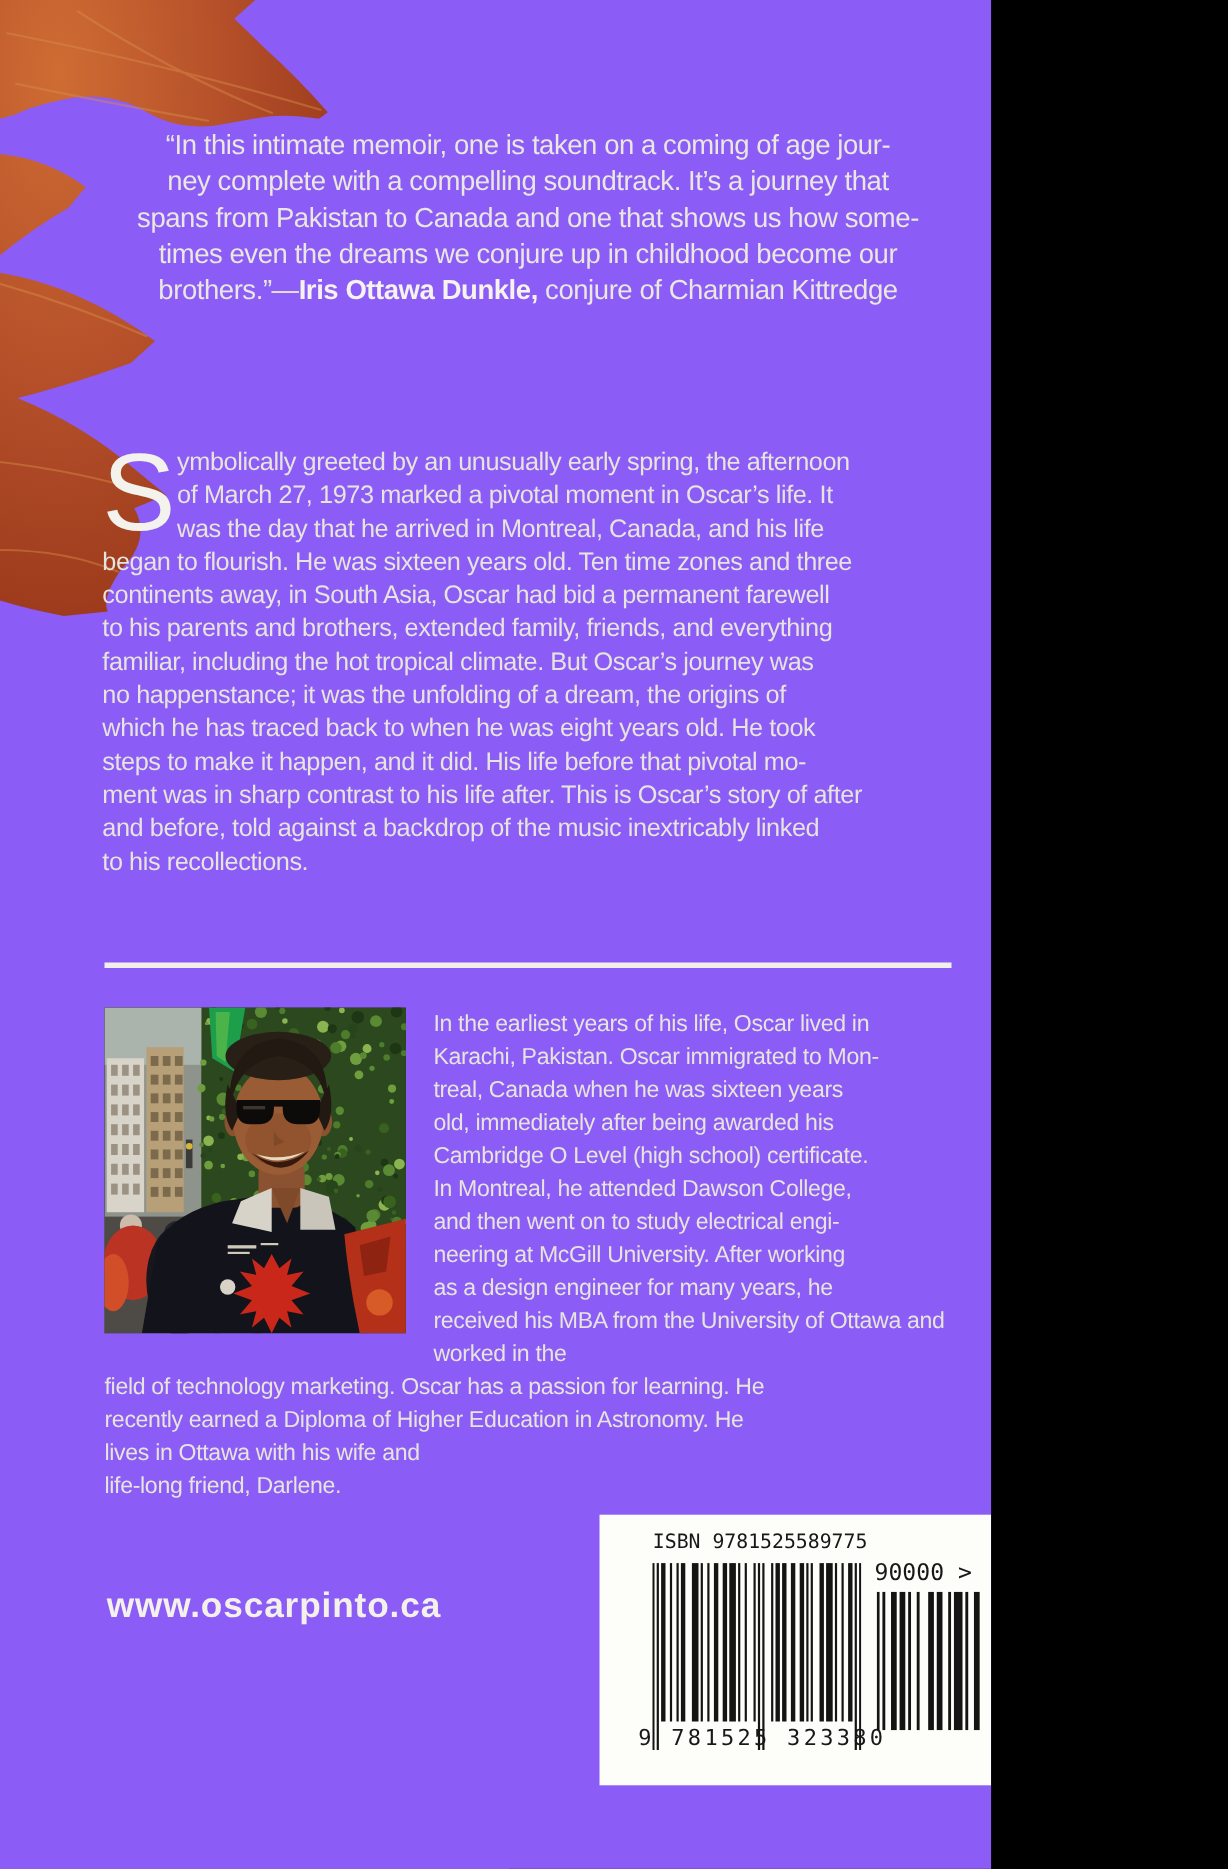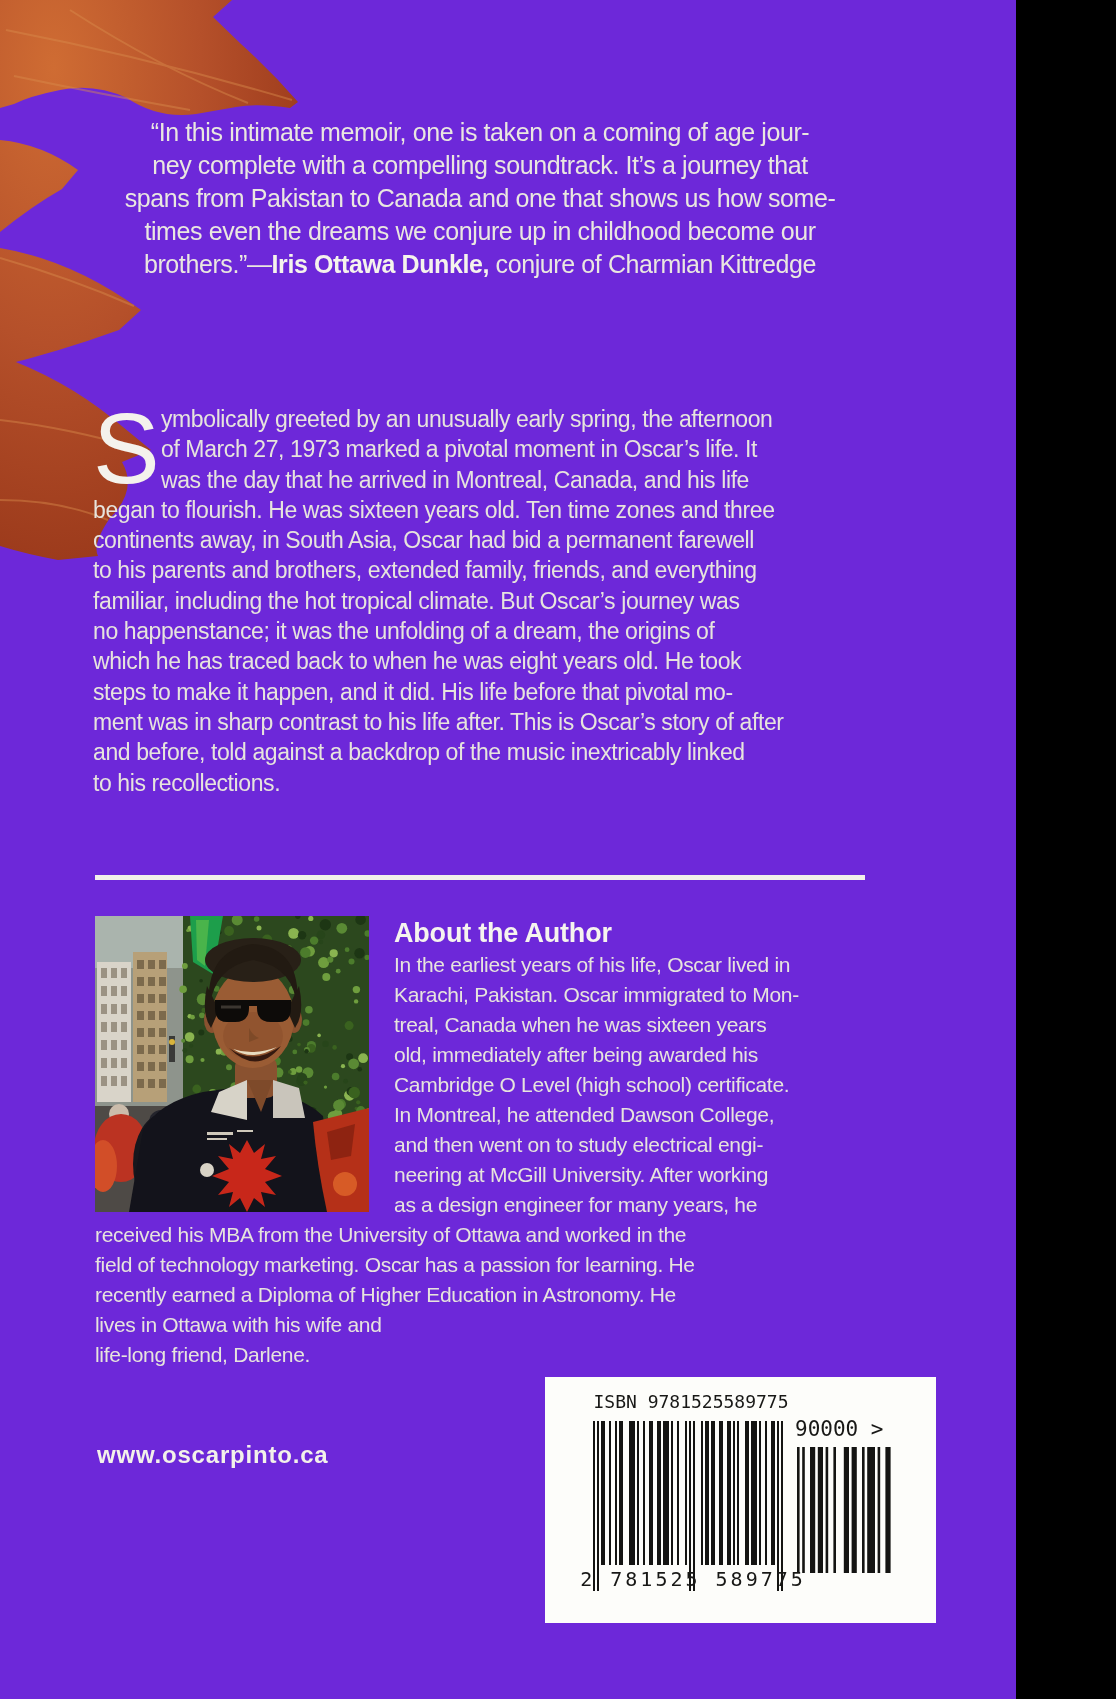--- a/index.html
+++ b/index.html
@@ -1,18 +1,18 @@
 <!DOCTYPE html>
 <html><head>
 <meta charset="utf-8">
 <style>
   html,body { margin:0; padding:0; background:#000; }
   .cover {
-    position:relative; width:1016px; height:1699px; overflow:hidden;
-    background:#6d28d9; color:#e8e5de;
+    position:relative; width:901px; height:1699px; overflow:hidden;
+    background:#8b5cf6; color:#e8e5de;
     font-family:"Liberation Sans", sans-serif;
   }
   .pre { white-space:pre-line; }
 
   .leaf { position:absolute; left:0; top:0; }
 
   .quote {
     position:absolute; left:93px; top:116px; width:774px;
     text-align:center; font-size:25px; line-height:33px; letter-spacing:-0.4px;
     color:#eae7e0;
@@ -33,21 +33,21 @@
 
   .about {
     position:absolute; left:95px; top:916px; width:781px;
     font-size:21px; line-height:30px; letter-spacing:-0.3px; color:#e7e4dd;
   }
   .photo { float:left; width:274px; height:296px; margin:0 25px 6px 0; display:block; background:#223318; }
   .about-head { font-size:27px; font-weight:bold; line-height:34px; letter-spacing:-0.2px; color:#f6f4ee; }
 
   .website {
     position:absolute; left:97px; top:1441px;
-    font-size:24px; font-weight:bold; letter-spacing:0.8px; color:#f3f1ea;
+    font-size:32px; font-weight:bold; letter-spacing:0.8px; color:#f3f1ea;
   }
 
   .barcode { position:absolute; left:545px; top:1377px; width:391px; height:246px; background:#fdfdfa; }
   .isbn {
     position:absolute; left:46px; top:14px; width:200px; text-align:center;
     font-family:"DejaVu Sans Mono", monospace; font-size:18px; color:#181816;
   }
   .mainbars { position:absolute; left:48px; top:44px; }
   .bdigits {
     position:absolute; left:28px; top:190px; width:240px; text-align:center;
@@ -411,21 +411,20 @@
           <circle cx="112" cy="254" r="7" fill="#d8d3c6"></circle>
         </g>
         <path d="M152,224 l7,13 11,-9 -4,15 15,-3 -11,13 17,7 -17,6 11,13 -15,-3 4,15 -11,-9 -7,14 -7,-14 -11,9 4,-15 -15,3 11,-13 -17,-6 17,-7 -11,-13 15,3 -4,-15 11,9 Z" fill="#c8271a"></path>
       </g>
       <g>
         <path d="M218,206 L274,192 L274,296 L232,296 Q222,250 218,206 Z" fill="#b53018"></path>
         <path d="M232,216 L260,208 L256,240 L236,244 Z" fill="#7e1e0e" opacity="0.7"></path>
         <circle cx="250" cy="268" r="12" fill="#e0662a" opacity="0.8"></circle>
       </g>
     </svg>
-    <div class="about-head">About the Author</div>
     <div class="pre">In the earliest years of his life, Oscar lived in
 Karachi, Pakistan. Oscar immigrated to Mon-
 treal, Canada when he was sixteen years
 old, immediately after being awarded his
 Cambridge O Level (high school) certificate.
 In Montreal, he attended Dawson College,
 and then went on to study electrical engi-
 neering at McGill University. After working
 as a design engineer for many years, he
 received his MBA from the University of Ottawa and worked in the
@@ -465,21 +464,21 @@
         <rect x="140.0" y="0" width="2.0" height="144" fill="#141412"></rect>
         <rect x="144.0" y="0" width="2.0" height="144" fill="#141412"></rect>
         <rect x="152.0" y="0" width="4.0" height="144" fill="#141412"></rect>
         <rect x="158.0" y="0" width="6.0" height="144" fill="#141412"></rect>
         <rect x="166.0" y="0" width="2.0" height="144" fill="#141412"></rect>
         <rect x="172.0" y="0" width="2.0" height="144" fill="#141412"></rect>
         <rect x="178.0" y="0" width="4.0" height="144" fill="#141412"></rect>
         <rect x="184.0" y="0" width="2.0" height="170" fill="#141412"></rect>
         <rect x="188.0" y="0" width="2.0" height="170" fill="#141412"></rect>
       </svg>
-    <div class="bdigits">2 781525 589775</div>
+    <div class="bdigits">9 781525 323380</div>
     <div class="pricecode">90000 &gt;</div>
     <svg class="suppbars" id="suppbars" width="97" height="126">
         <rect x="0.0" y="0" width="2.6" height="126" fill="#141412"></rect>
         <rect x="5.2" y="0" width="2.6" height="126" fill="#141412"></rect>
         <rect x="13.0" y="0" width="5.2" height="126" fill="#141412"></rect>
         <rect x="20.8" y="0" width="5.2" height="126" fill="#141412"></rect>
         <rect x="28.6" y="0" width="2.6" height="126" fill="#141412"></rect>
         <rect x="36.4" y="0" width="2.6" height="126" fill="#141412"></rect>
         <rect x="46.8" y="0" width="5.2" height="126" fill="#141412"></rect>
         <rect x="54.6" y="0" width="5.2" height="126" fill="#141412"></rect>

